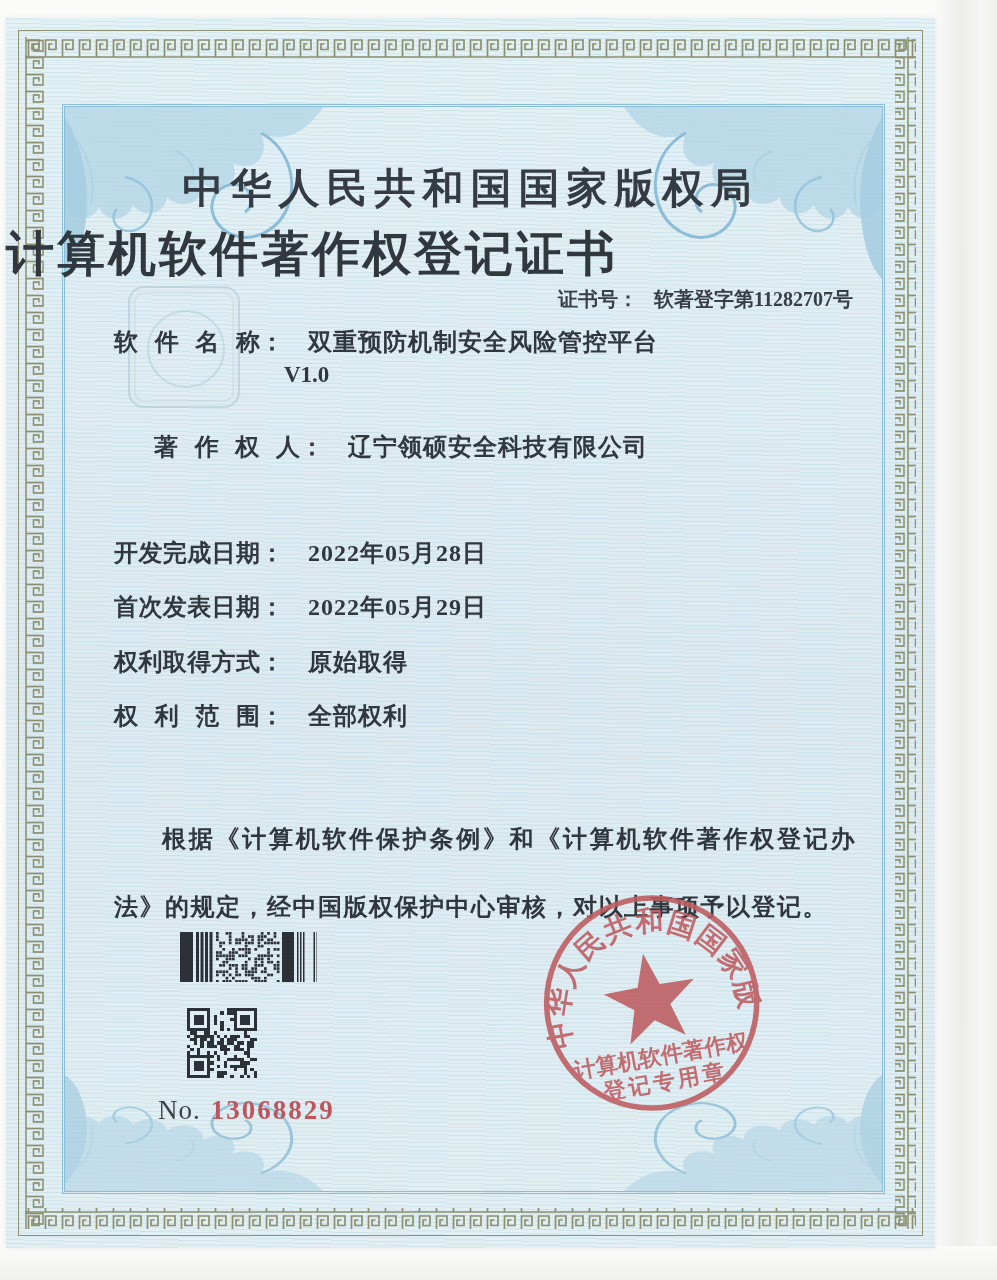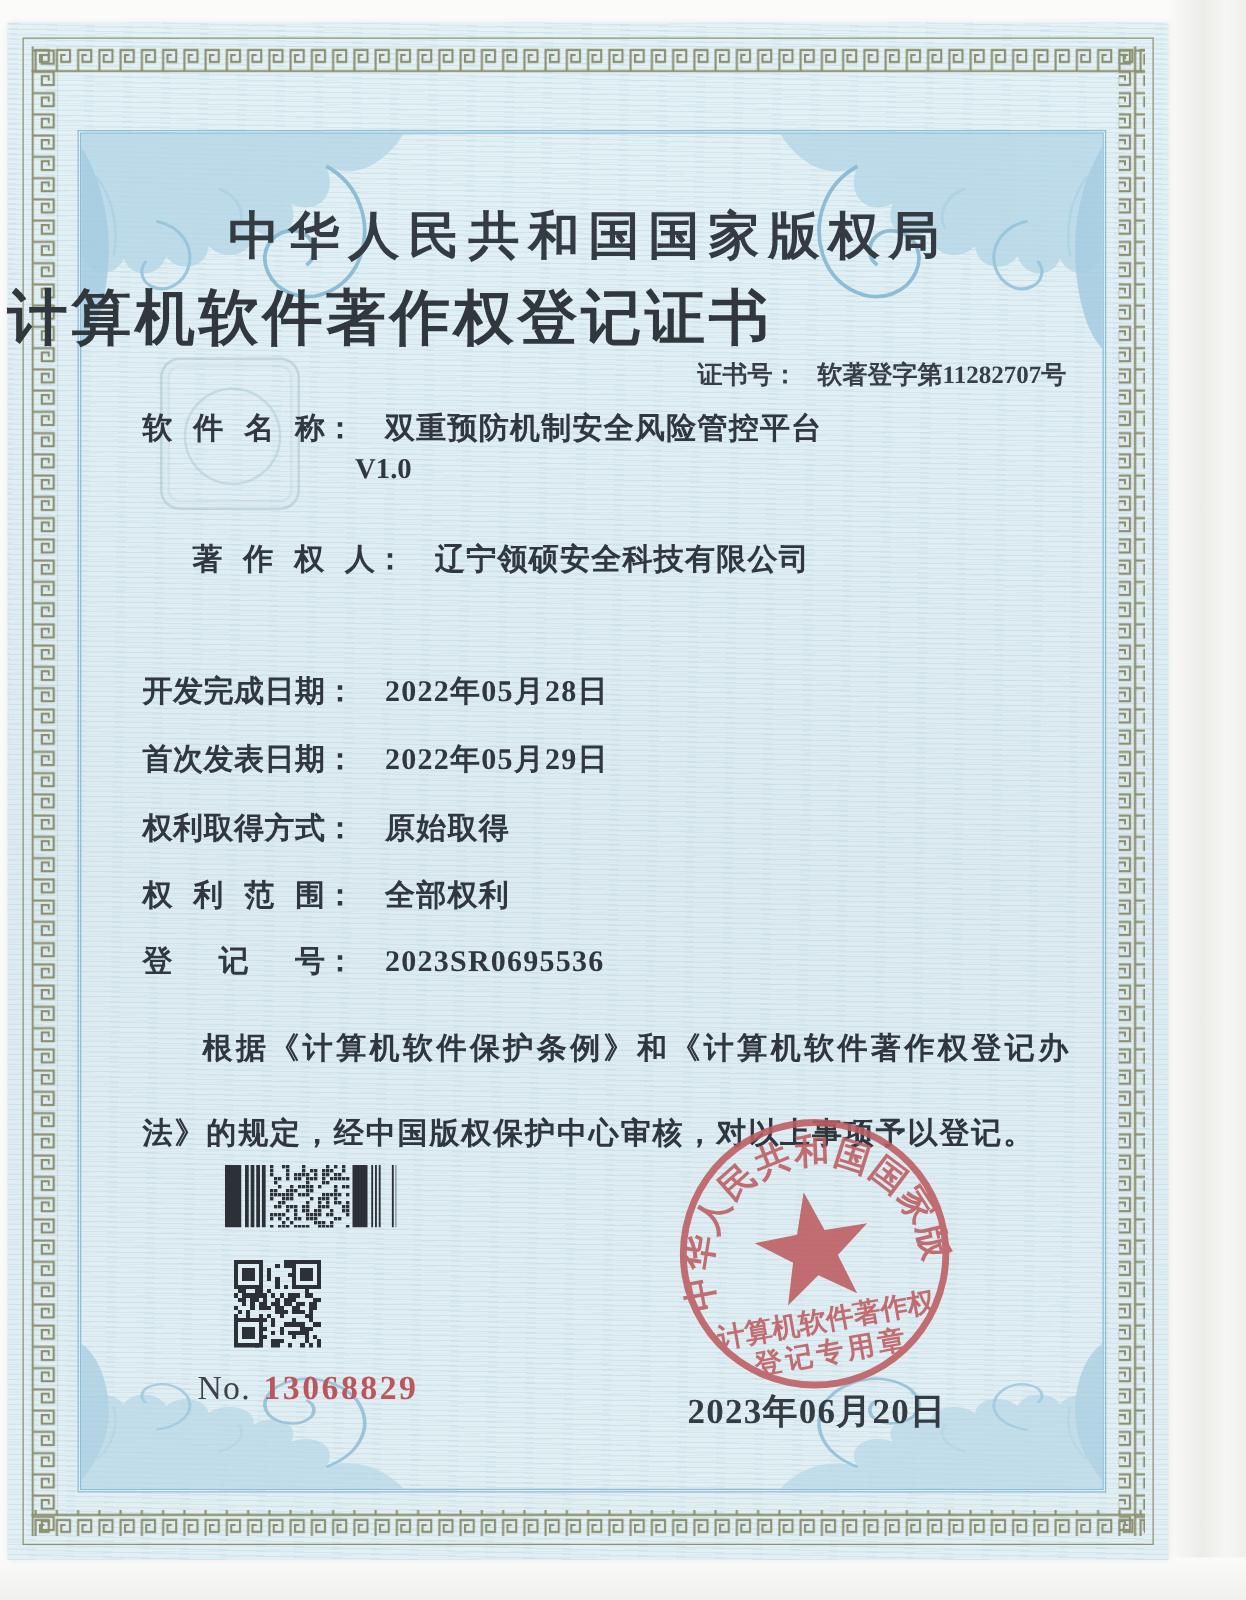--- a/index.html
+++ b/index.html
@@ -181,23 +181,20 @@
     <span class="flabel">开发完成日期</span><span class="fcolon">：</span><span class="fvalue">2022年05月28日</span>
   </div>
   <div class="field r3">
     <span class="flabel">首次发表日期</span><span class="fcolon">：</span><span class="fvalue">2022年05月29日</span>
   </div>
   <div class="field r5">
     <span class="flabel">权利范围</span><span class="fcolon">：</span><span class="fvalue">全部权利</span>
   </div>
   <div class="field r4">
     <span class="flabel">权利取得方式</span><span class="fcolon">：</span><span class="fvalue">原始取得</span>
-  </div>
-  <div class="field r6">
-    <span class="flabel">登记号</span><span class="fcolon">：</span><span class="fvalue">2023SR0695536</span>
   </div>
 
   <p class="body-par">根据《计算机软件保护条例》和《计算机软件著作权登记办法》的规定，经中国版权保护中心审核，对以上事项予以登记。</p>
 
   <svg class="barcode" viewBox="0 0 137 50" aria-hidden="true">
       <rect x="0" y="0" width="13" height="50" fill="#2b3136"></rect>
       <rect x="16" y="0" width="3" height="50" fill="#2b3136"></rect>
       <rect x="20.5" y="0" width="3" height="50" fill="#2b3136"></rect>
       <rect x="25" y="0" width="3" height="50" fill="#2b3136"></rect>
       <rect x="29.5" y="0" width="3" height="50" fill="#2b3136"></rect>
@@ -576,15 +573,14 @@
     </defs>
     <circle cx="122" cy="120" r="105" fill="none" stroke="#bd5c60" stroke-width="5.5"></circle>
     <polygon points="122,70 133.2,102.6 167.7,103.3 140.2,124.1 150.1,157.1 122,137.4 93.9,157.1 103.8,124.1 76.3,103.3 110.8,102.6" fill="#bd5c60"></polygon>
     <text font-size="28" font-weight="700" fill="#bd5c60" letter-spacing="1.5" font-family="Liberation Serif, DejaVu Serif, serif">
       <textPath href="#ringArc" startOffset="2">中华人民共和国国家版权局</textPath>
     </text>
     <text x="122" y="181" text-anchor="middle" font-size="22" font-weight="700" fill="#bd5c60" font-family="Liberation Serif, DejaVu Serif, serif">计算机软件著作权</text>
     <text x="122" y="207" text-anchor="middle" font-size="22" font-weight="700" fill="#bd5c60" letter-spacing="3" font-family="Liberation Serif, DejaVu Serif, serif">登记专用章</text>
   </svg>
 
-  <div class="issue-date">2023年06月20日</div>
 
 </div>
 
 </body></html>

